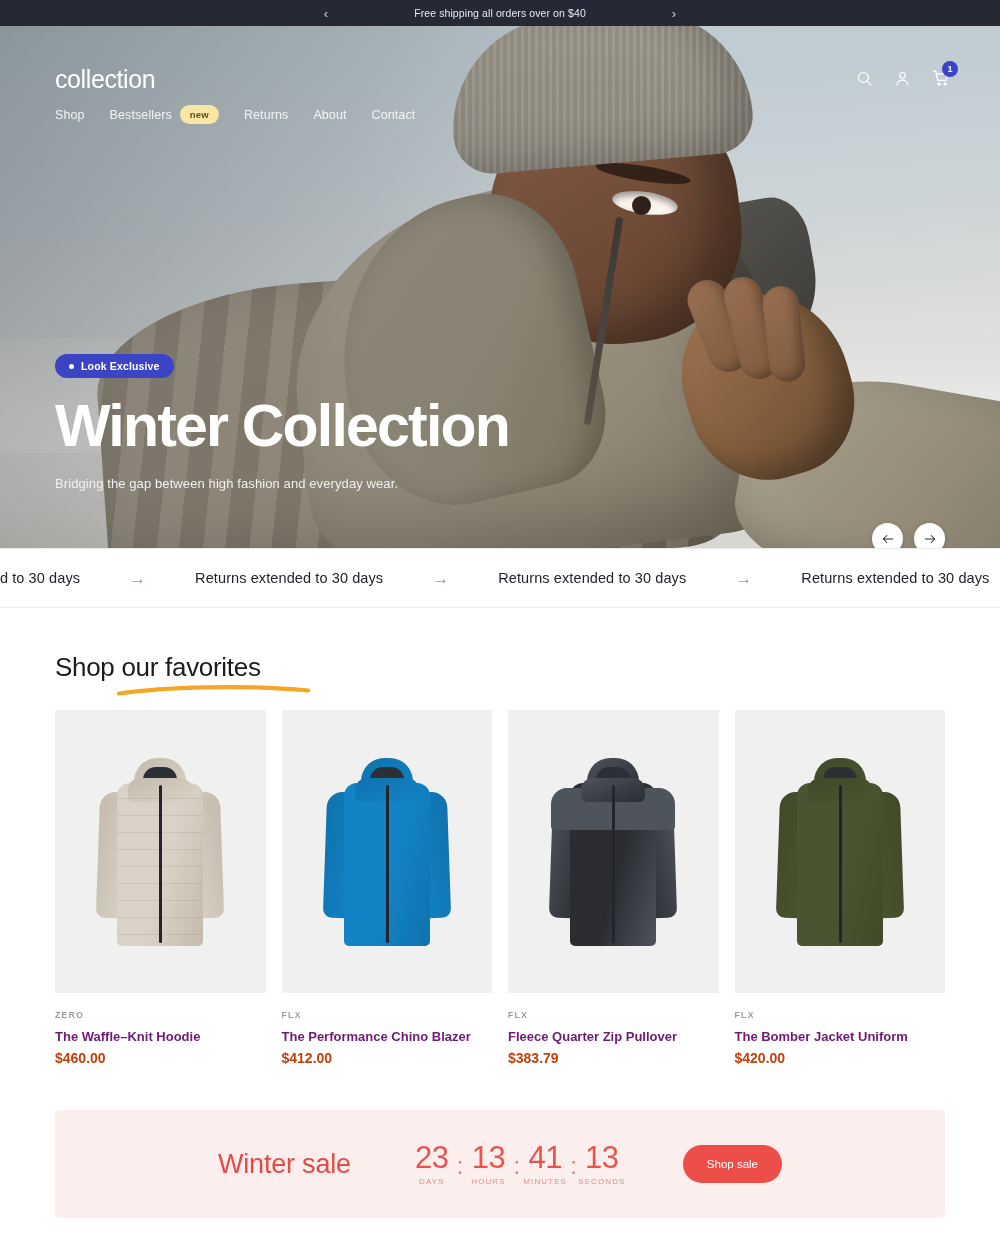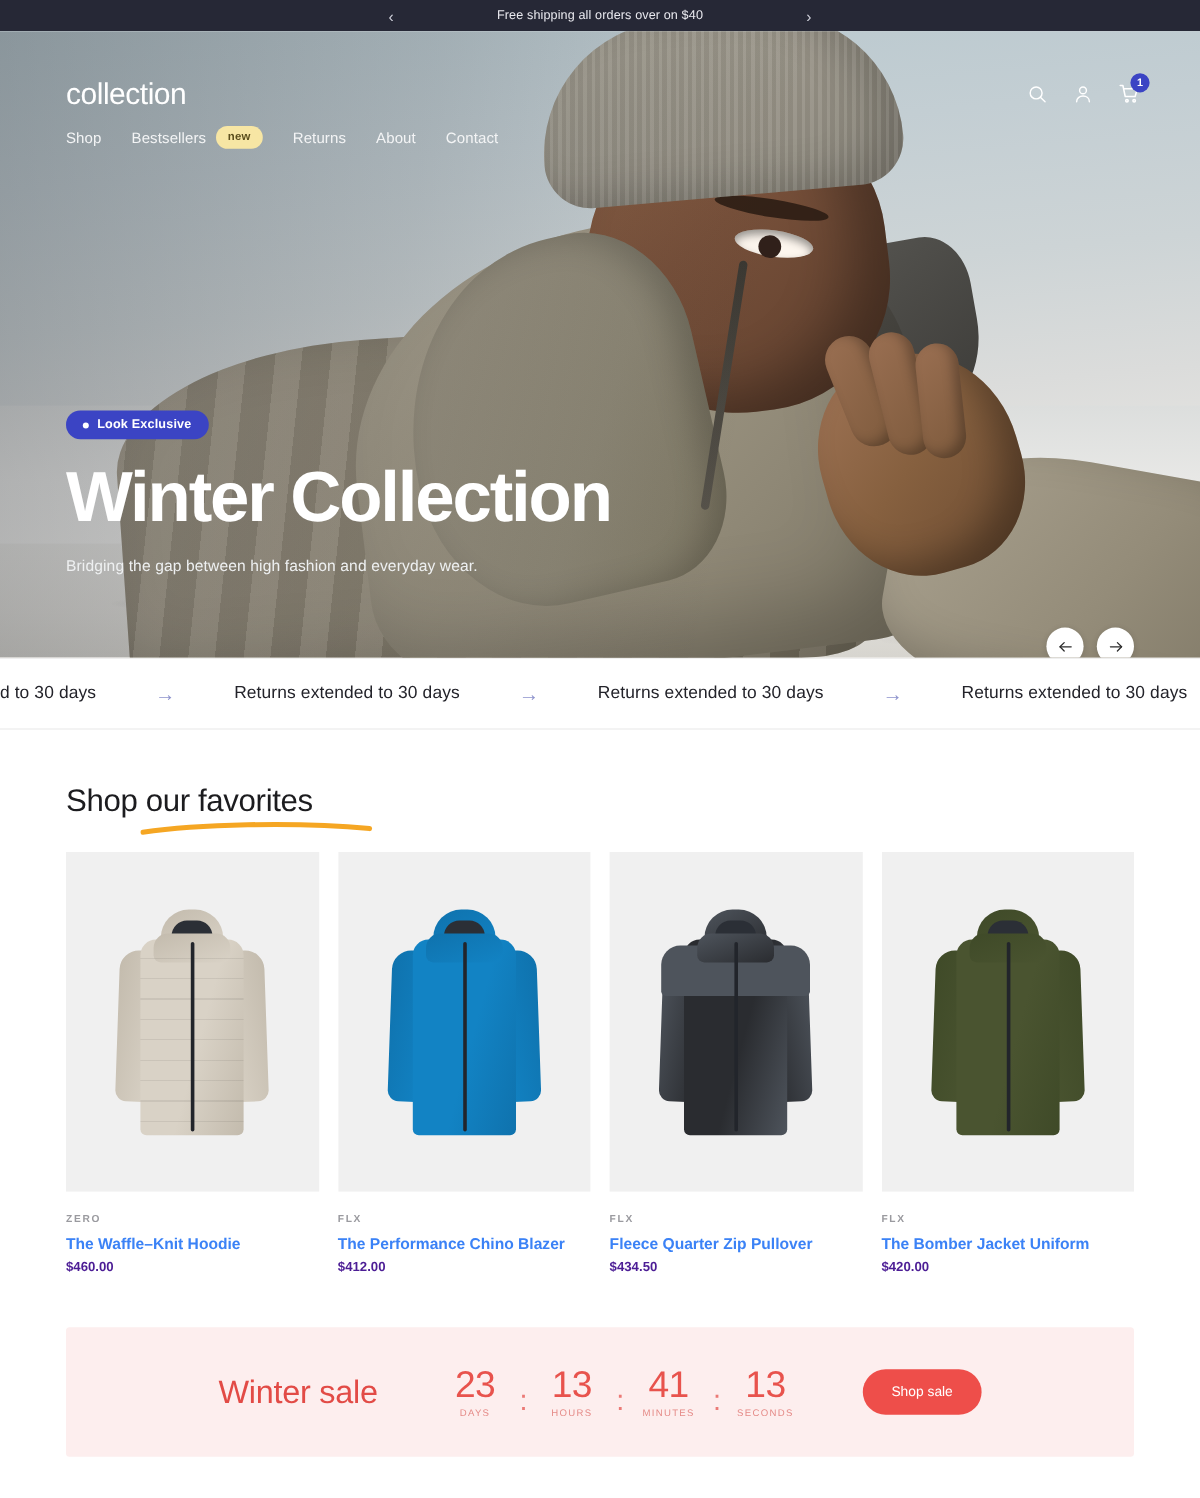--- a/index.html
+++ b/index.html
@@ -166,21 +166,21 @@
   .hero-icons svg { display:block; }
   .cart-wrap { position:relative; }
   .cart-count {
     position:absolute; right:-8px; top:-8px;
     width:16px; height:16px; border-radius:50%;
     background:#3b44c4; color:#fff; font-size:9px; font-weight:600;
     display:flex; align-items:center; justify-content:center;
   }
 
   
-  .hero-copy { position:absolute; left:55px; top:316px; z-index:6; }
+  .hero-copy { position:absolute; left:55px; top:328px; z-index:6; }
   .pill {
     display:inline-flex; align-items:center; gap:7px;
     background:#3b44c4; color:#fff; border-radius:999px;
     padding:6px 14px; font-size:10.5px; font-weight:600; letter-spacing:.15px;
   }
   .pill .dot { width:5px; height:5px; border-radius:50%; background:#fff; }
   .hero-title {
     margin-top:19px; color:#fff; font-size:59px; font-weight:700;
     letter-spacing:-1.8px; line-height:1;
   }
@@ -263,30 +263,30 @@
   }
   .j-quilt {
     position:absolute; left:19px; top:40px; width:86px; height:148px;
     background:repeating-linear-gradient(180deg,rgba(0,0,0,.07) 0 1px,transparent 1px 17px);
     border-radius:0 0 5px 5px;
   }
 
   .card-brand {
     margin-top:17px; font-size:8.5px; letter-spacing:1.4px; color:#9a9a9f; text-transform:uppercase;
   }
-  .card-name { margin-top:9px; font-size:13px; color:#3b82f6; }
-  .card-price { margin-top:6px; font-size:11px; color:#4c1d95; }
+  .card-name { margin-top:9px; font-size:13px; color:#701a75; }
+  .card-price { margin-top:6px; font-size:14px; color:#c2410c; }
 
   
   .sale {
     margin:44px 55px 0; height:108px; background:#fdeeee; border-radius:3px;
     display:flex; align-items:center; justify-content:center; gap:56px;
   }
   .sale-title { font-size:27px; color:#e24b46; font-weight:500; letter-spacing:-.2px; }
-  .timer { display:flex; align-items:flex-end; gap:12px; }
+  .timer { display:flex; align-items:center; }
   .tcell { text-align:center; min-width:50px; }
   .tnum { font-size:31px; color:#e8534d; font-weight:400; letter-spacing:-.5px; line-height:1.05; }
   .tlbl { margin-top:2px; font-size:8px; color:#e58b88; letter-spacing:1.1px; }
   .tcolon { font-size:24px; color:#eb7a76; padding-top:5px; }
   .sale-btn {
     background:#ee4e4a; color:#fff; border:none; border-radius:999px;
     padding:13px 24px; font-size:11.5px; font-family:inherit; cursor:pointer;
   }
 </style>
 </head>
@@ -446,21 +446,21 @@
             <div class="j-shoulderL" style="background:linear-gradient(100deg,#4e545c,#2a2c30)"></div>
             <div class="j-shoulderR" style="background:linear-gradient(260deg,#4e545c,#2a2c30)"></div>
             <div class="j-body" style="background:linear-gradient(105deg,#2a2c30 0%,#2a2c30 55%,#4e545c 100%)"></div>
             <div class="j-yoke" style="background:linear-gradient(180deg,#4e545c,#4e545c)"></div>
             <div class="j-collar" style="background:linear-gradient(160deg,#4e545c,#2a2c30)"></div>
             <div class="j-zip"></div>
           </div>
         </div>
         <div class="card-brand">FLX</div>
         <div class="card-name">Fleece Quarter Zip Pullover</div>
-        <div class="card-price">$434.50</div>
+        <div class="card-price">$383.79</div>
       </div>
       <div>
         <div class="card-img">
           <div class="jacket">
             <div class="j-hood" style="background:linear-gradient(150deg,#3f4a28,#4a5430)"></div>
             <div class="j-hood-in"></div>
             <div class="j-shoulderL" style="background:linear-gradient(100deg,#3f4a28,#4a5430)"></div>
             <div class="j-shoulderR" style="background:linear-gradient(260deg,#3f4a28,#4a5430)"></div>
             <div class="j-body" style="background:linear-gradient(105deg,#4a5430 0%,#4a5430 55%,#3f4a28 100%)"></div>
             <div class="j-collar" style="background:linear-gradient(160deg,#3f4a28,#4a5430)"></div>

